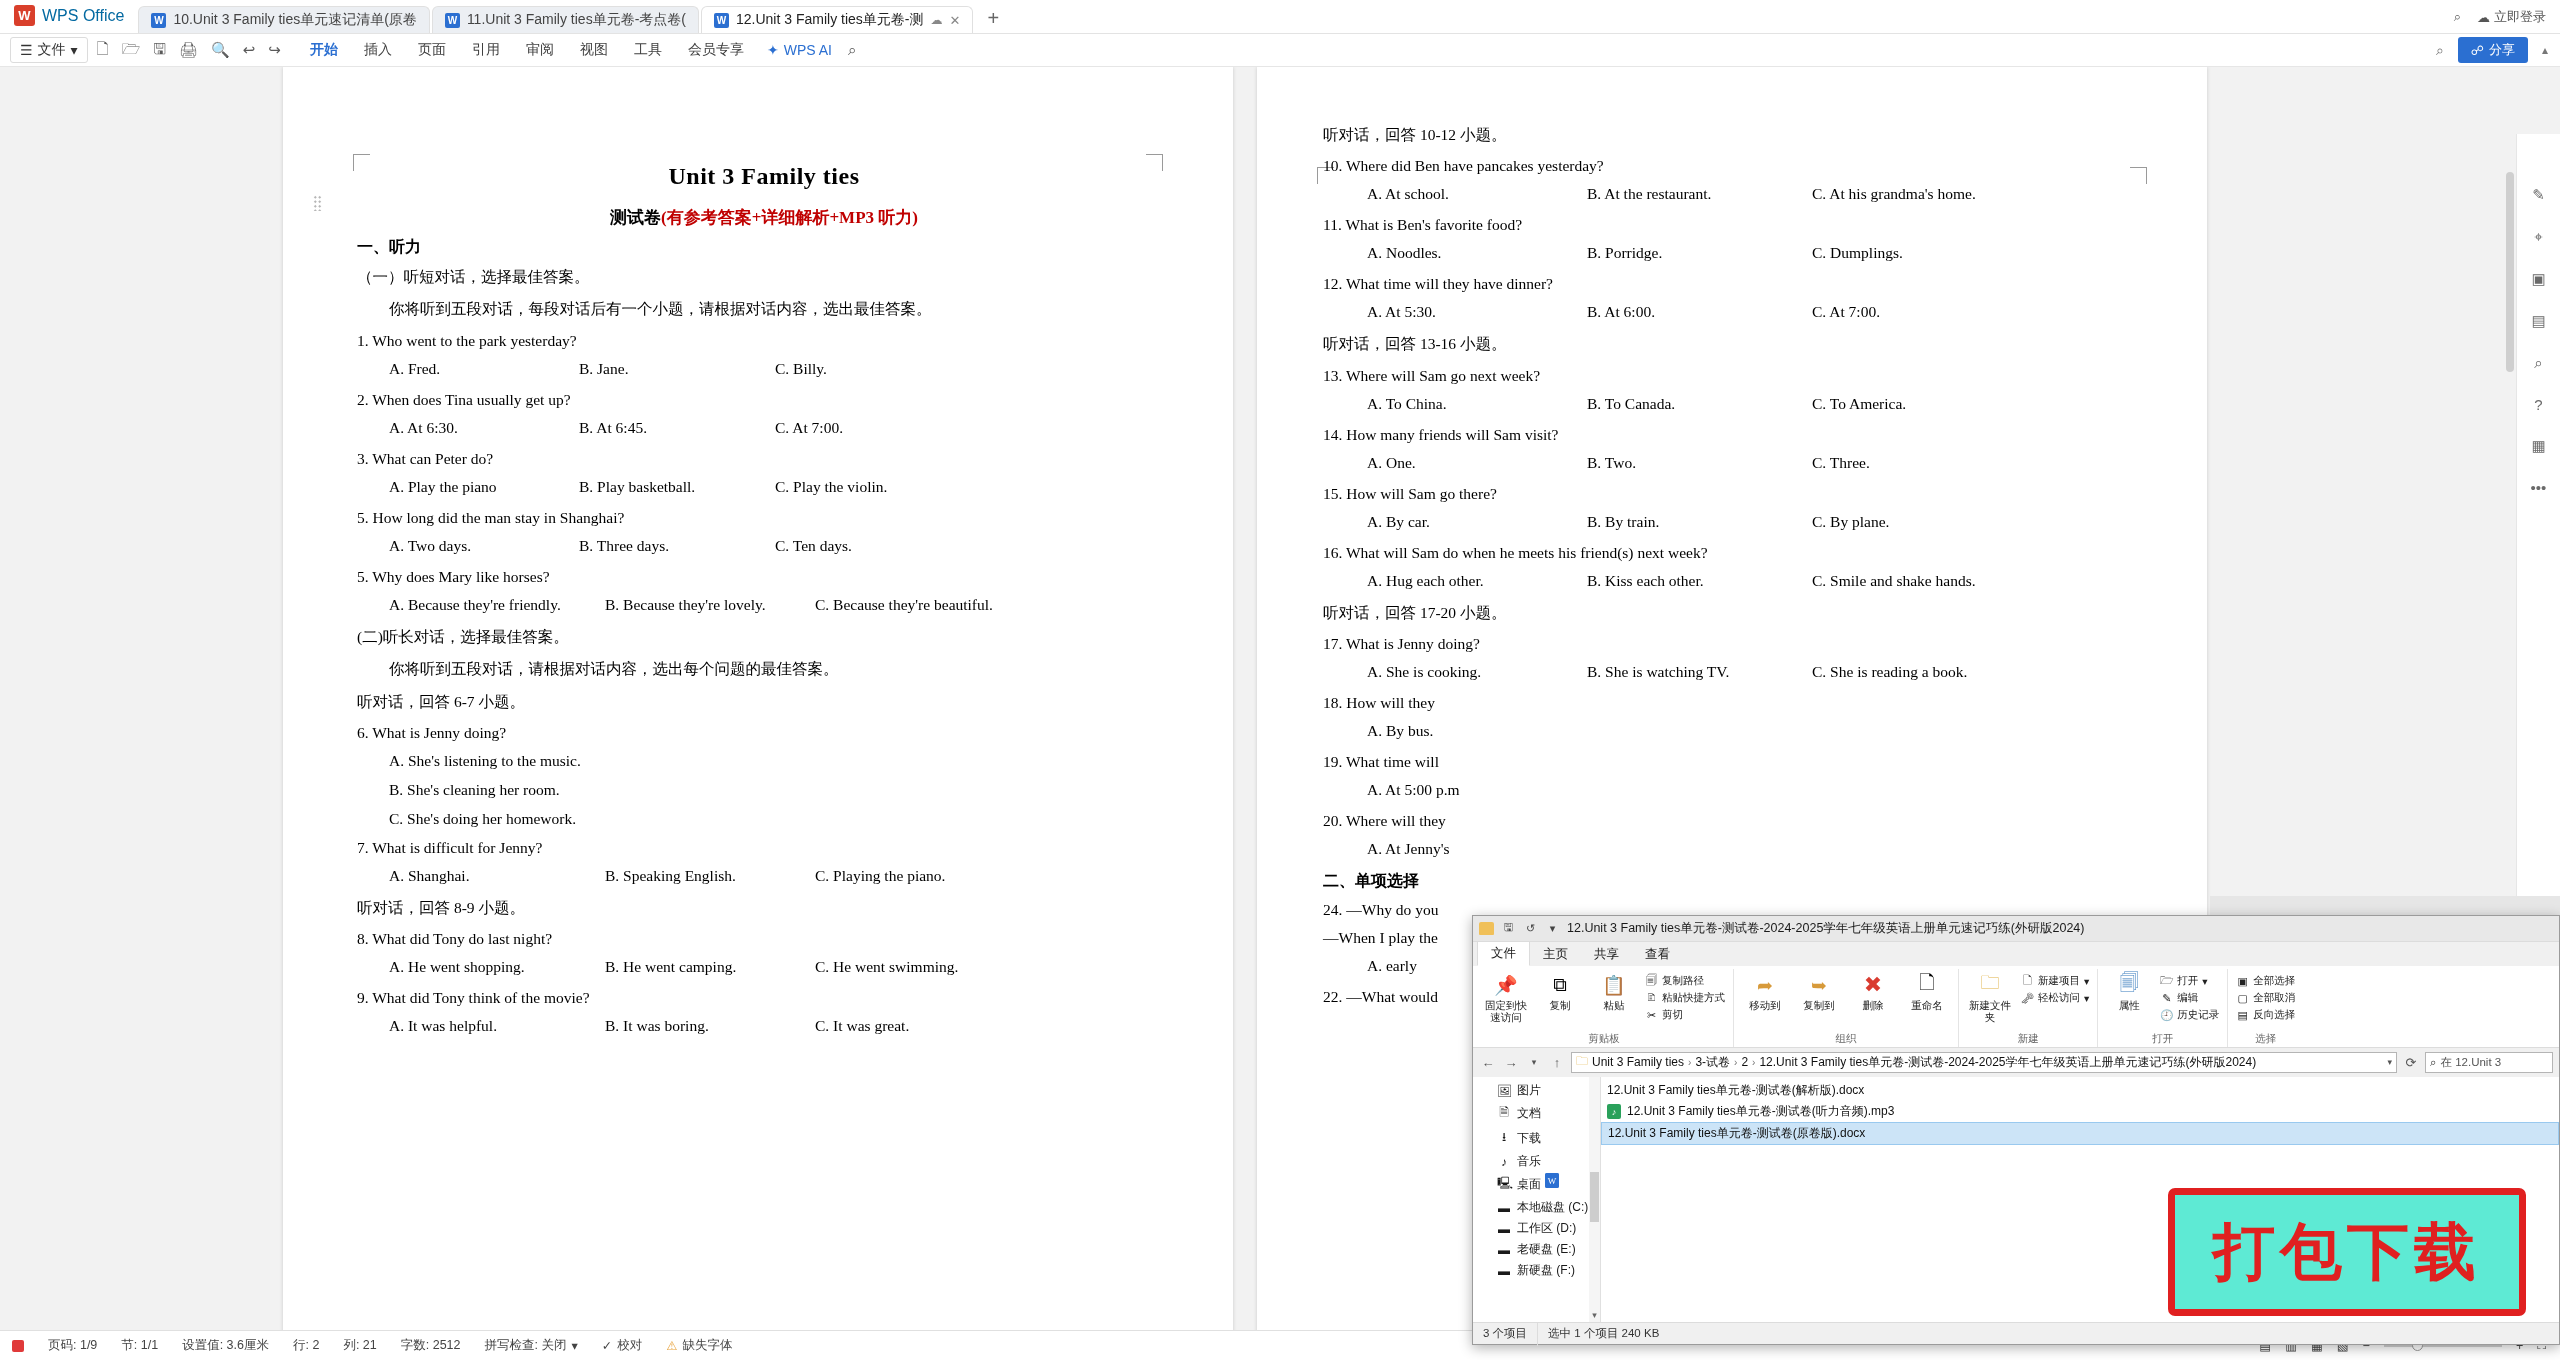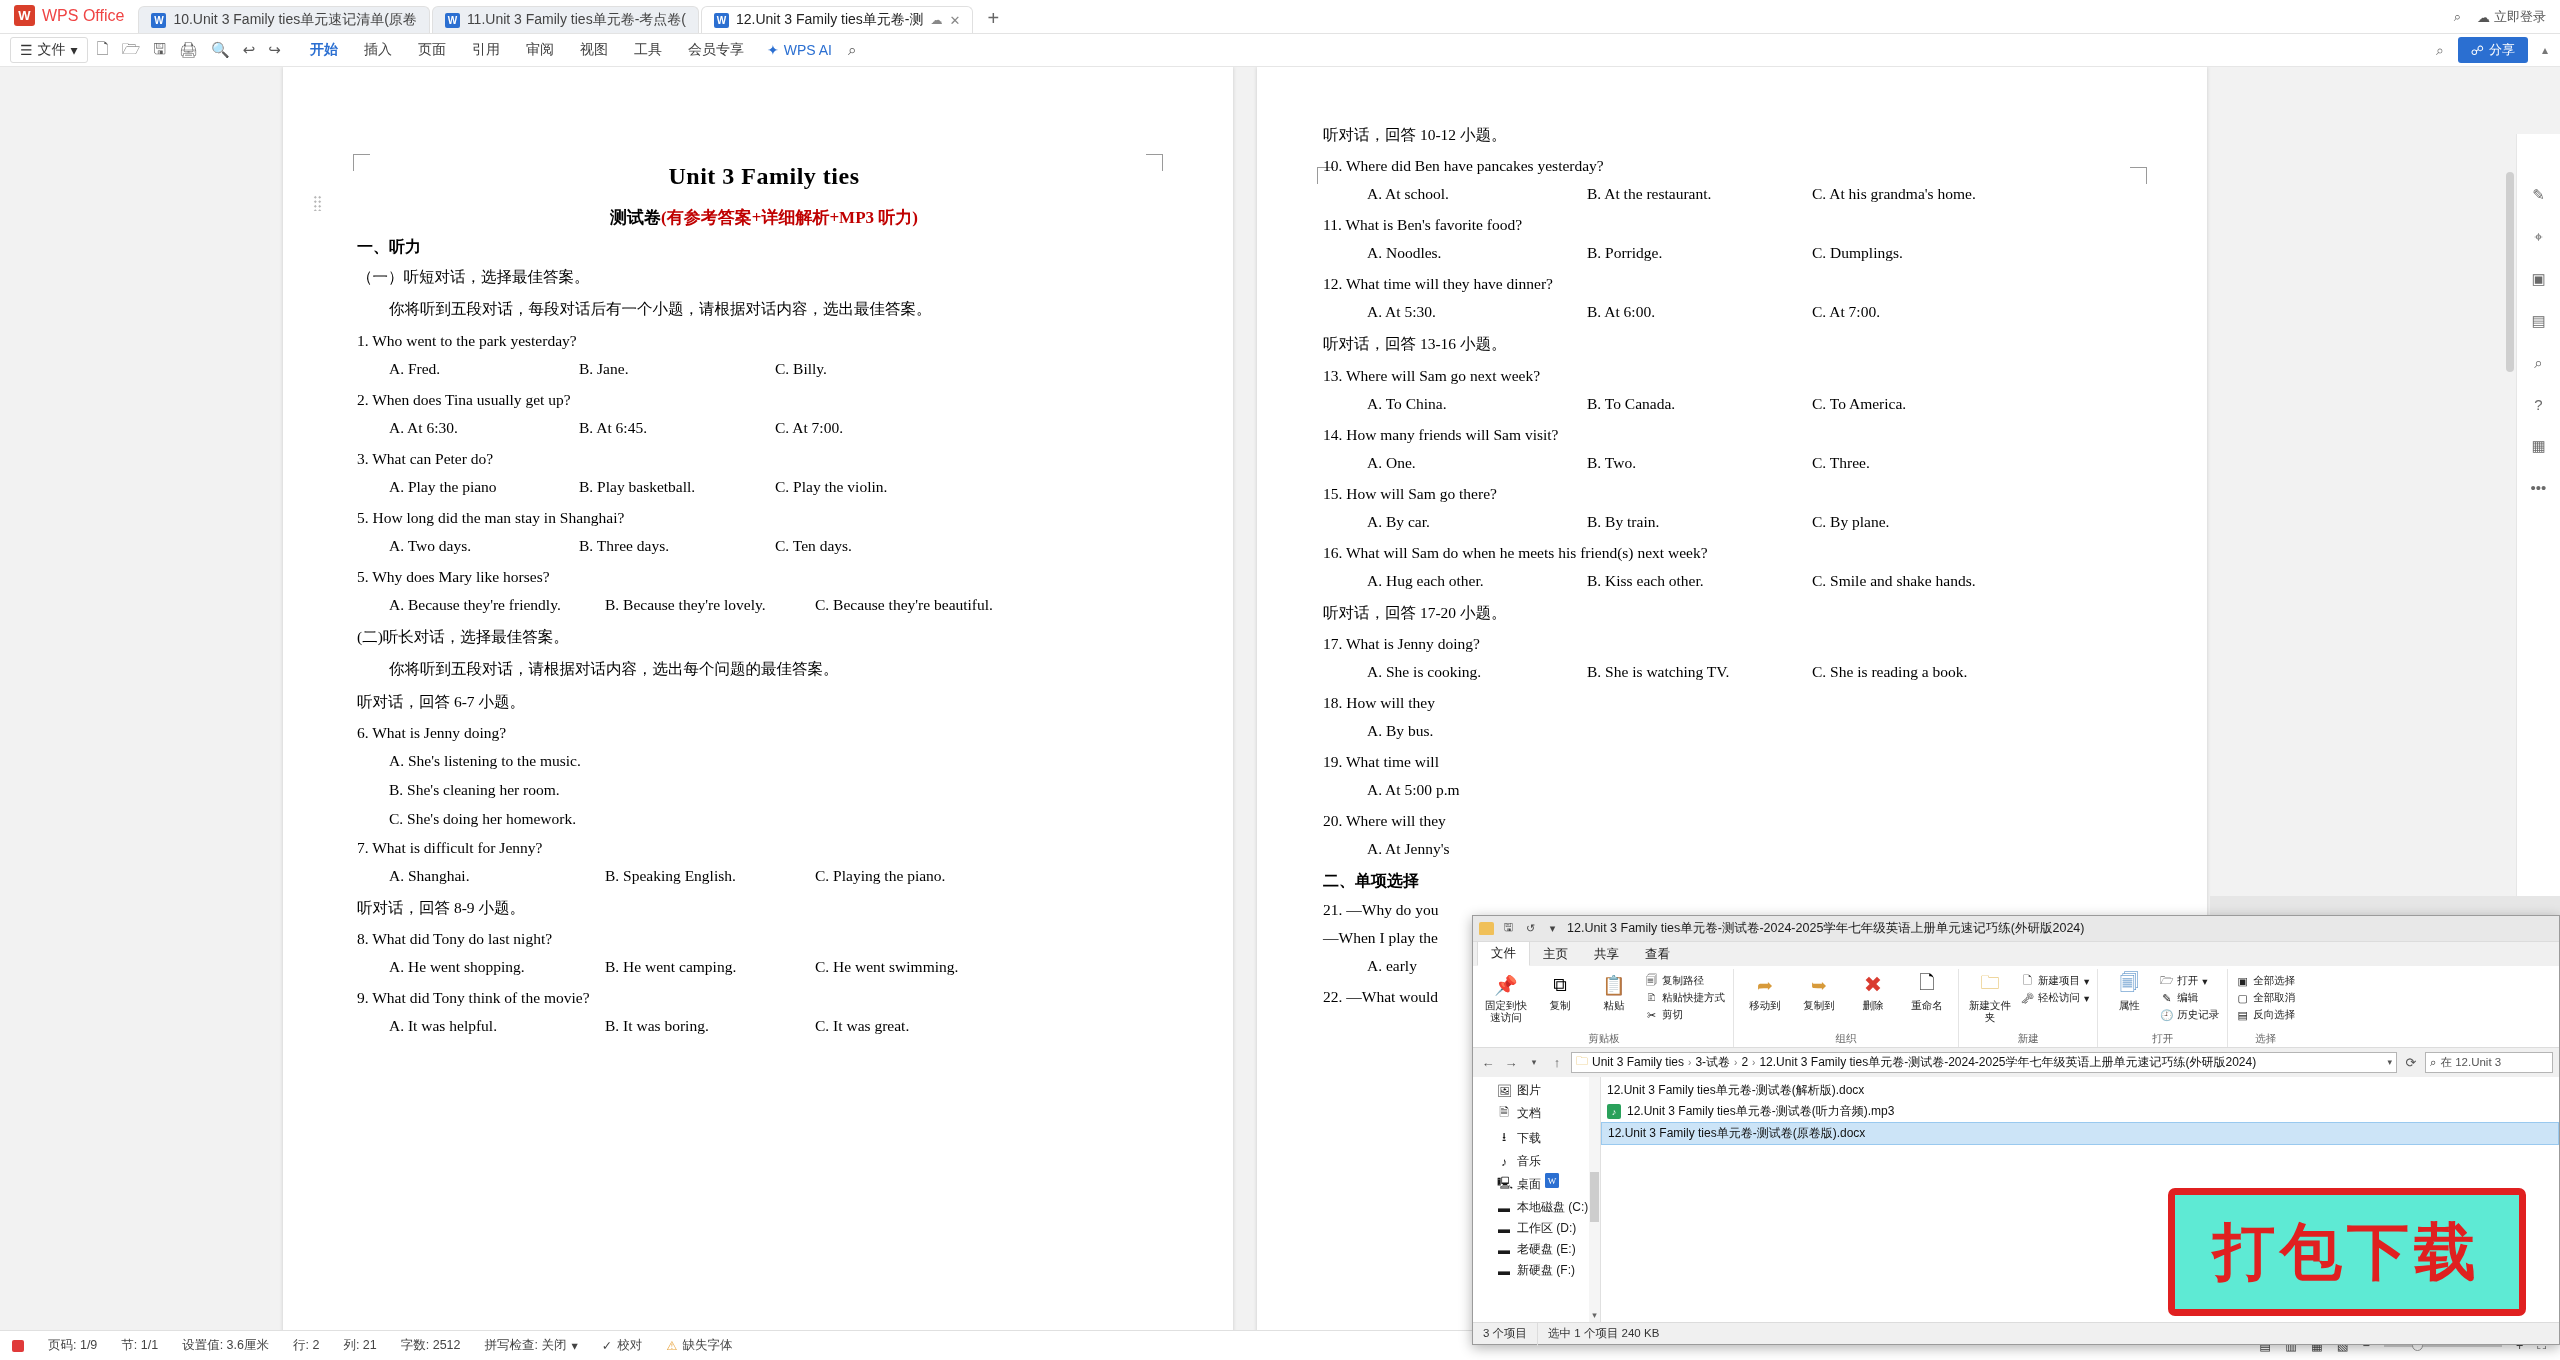--- a/index.html
+++ b/index.html
@@ -16,21 +16,21 @@
   
   .titlebar {
     height:34px; background:#fff; display:flex; align-items:flex-end;
     border-bottom:1px solid #e3e3e3; position:relative;
   }
   .wps-logo { display:flex; align-items:center; gap:7px; padding:0 14px 7px 14px; }
   .wps-logo .mark {
     width:21px;height:21px;border-radius:3px;background:#d93f2b;color:#fff;
     font-size:13px;font-weight:bold;display:flex;align-items:center;justify-content:center;
   }
-  .wps-logo .txt { font-size:16px; color:#ef4444; }
+  .wps-logo .txt { font-size:16px; color:#0369a1; }
   .tabs { display:flex; align-items:flex-end; gap:2px; }
   .tab {
     display:flex; align-items:center; gap:7px;
     height:27px; padding:0 12px; border-radius:6px 6px 0 0;
     font-size:14px; color:#444; background:#eceff3; max-width:330px;
     border:1px solid #e0e0e0; border-bottom:none;
   }
   .tab.active { background:#fff; color:#222; }
   .tab .w-ico {
     width:15px;height:15px;border-radius:2px;background:#2b6fd1;color:#fff;
@@ -422,21 +422,21 @@
       </div>
       <div class="q">19. What time will</div>
       <div class="opts-r">
         <div class="o1">A. At 5:00 p.m</div>
       </div>
       <div class="q">20. Where will they</div>
       <div class="opts-r">
         <div class="o1">A. At Jenny's</div>
       </div>
       <div class="sec-h">二、单项选择</div>
-      <div class="q">21. —Why do you</div>
+      <div class="q">24. —Why do you</div>
       <div class="q">—When I play the</div>
       <div class="opts-r">
         <div class="o1">A. early</div>
       </div>
       <div class="q">22. —What would</div>
     </div>
   </div>
 
   <div class="scrollcol">
     <div class="scrollthumb"></div>

